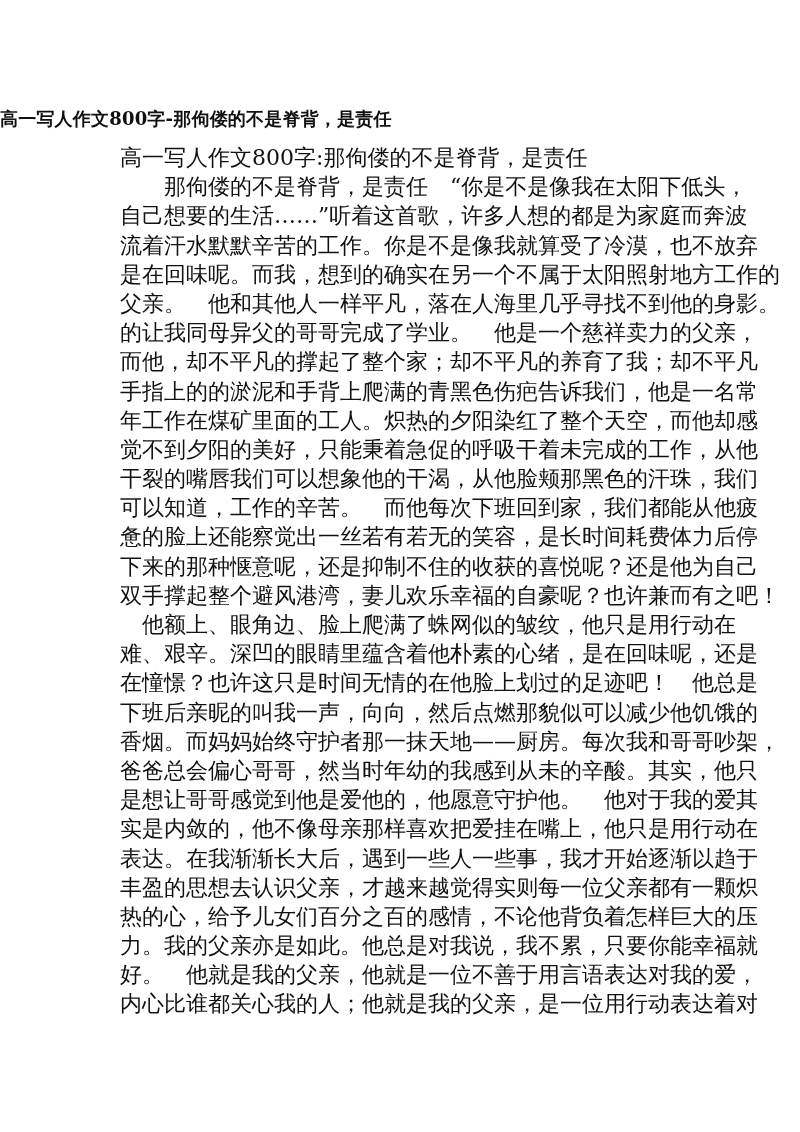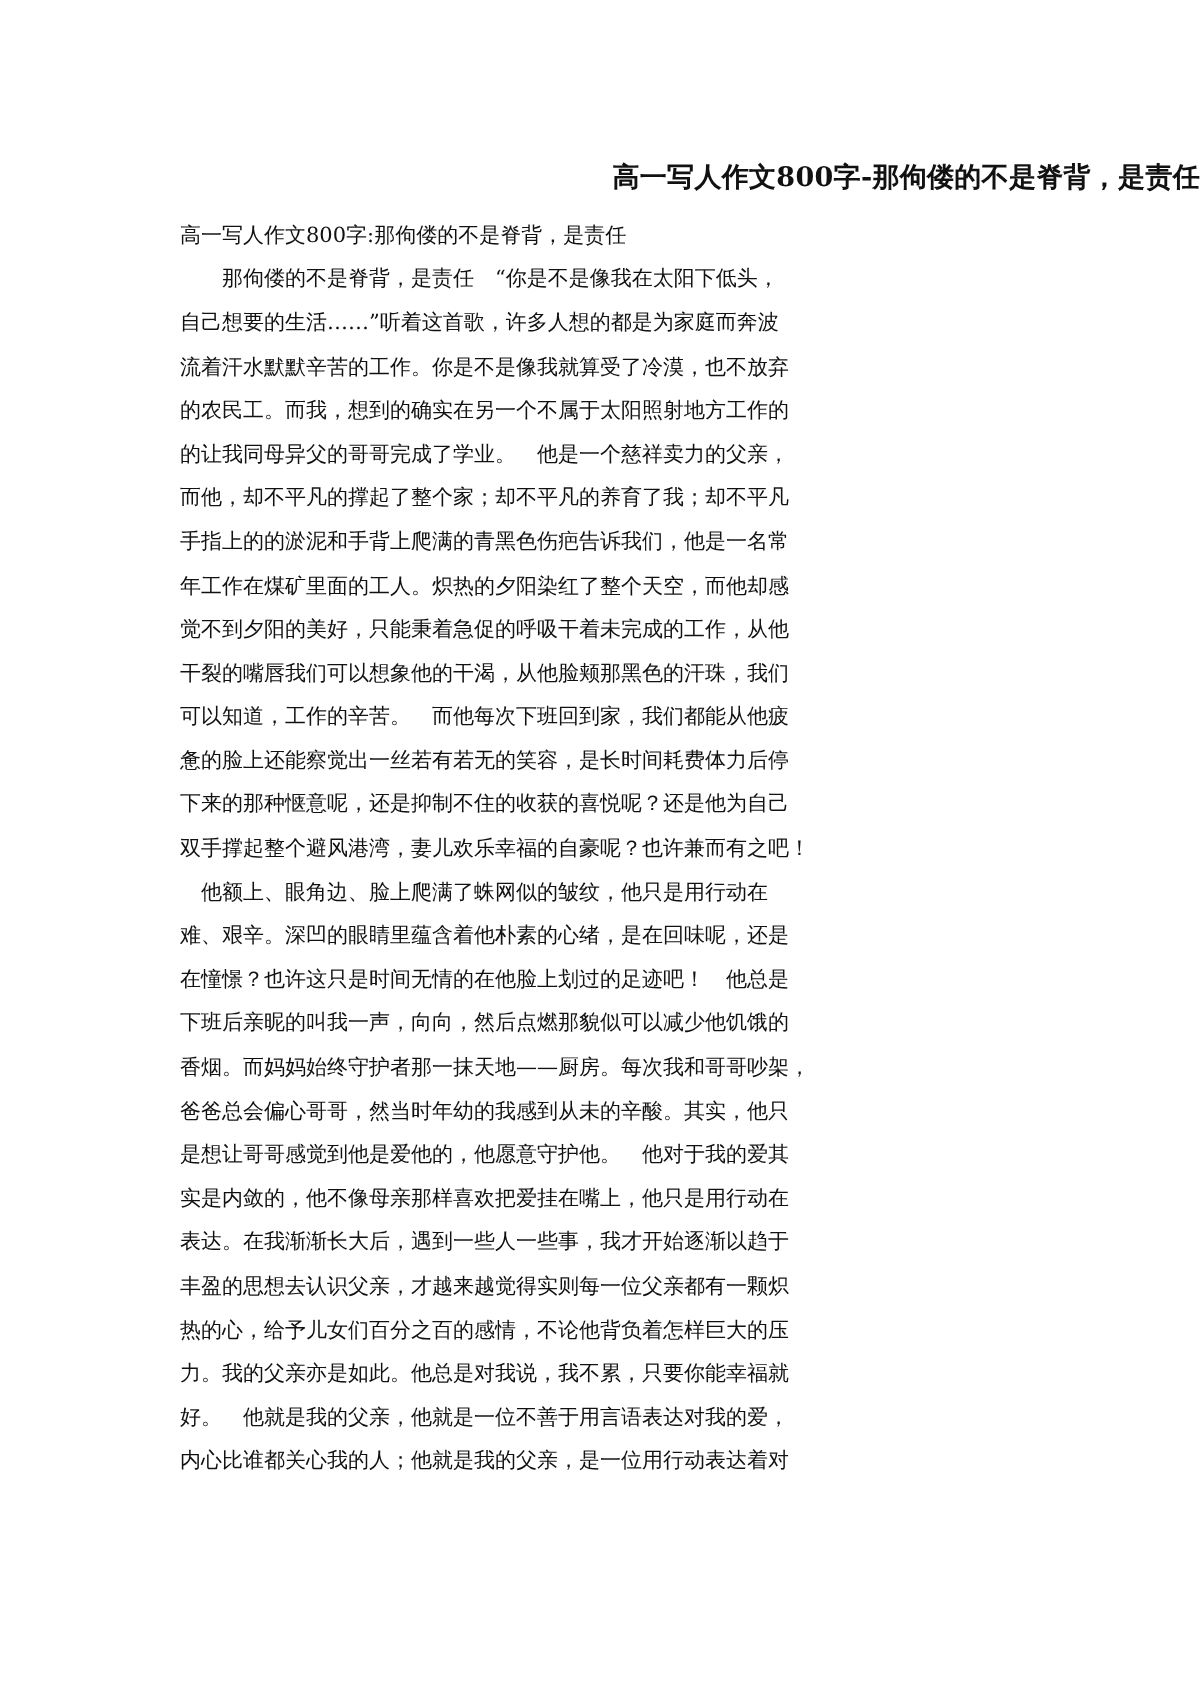--- a/index.html
+++ b/index.html
@@ -21,50 +21,51 @@
       top: 0;
       width: 800px;
       height: 1132px;
       background: #ffffff;
     }
     .title {
       position: absolute;
       top: 106px;
       left: 0;
       width: 800px;
-      text-align: right;
+      text-align: left;
       font-size: 18px;
       font-weight: bold;
       line-height: 26px;
       letter-spacing: 0.2px;
     }
     .body {
       position: absolute;
       left: 120px;
       top: 143px;
       width: 572px;
-      font-size: 14px;
+      font-size: 22px;
       line-height: 29.2px;
     }
     .line {
       white-space: nowrap;
       height: 29.2px;
     }
   </style>
 </head>
 <body>
 
 <div class="page">
   <div class="title">高一写人作文800字-那佝偻的不是脊背，是责任</div>
   <div class="body">
     <div class="line">高一写人作文800字:那佝偻的不是脊背，是责任</div>
     <div class="line">　　那佝偻的不是脊背，是责任　“你是不是像我在太阳下低头，</div>
     <div class="line">自己想要的生活……”听着这首歌，许多人想的都是为家庭而奔波</div>
     <div class="line">流着汗水默默辛苦的工作。你是不是像我就算受了冷漠，也不放弃</div>
-    <div class="line">的农民工。而我，想到的确实在另一个不属于太阳照射地方工作的</div>
+    <div class="line">是在回味呢。而我，想到的确实在另一个不属于太阳照射地方工作的</div>
+    <div class="line">父亲。　他和其他人一样平凡，落在人海里几乎寻找不到他的身影。</div>
     <div class="line">的让我同母异父的哥哥完成了学业。　他是一个慈祥卖力的父亲，</div>
     <div class="line">而他，却不平凡的撑起了整个家；却不平凡的养育了我；却不平凡</div>
     <div class="line">手指上的的淤泥和手背上爬满的青黑色伤疤告诉我们，他是一名常</div>
     <div class="line">年工作在煤矿里面的工人。炽热的夕阳染红了整个天空，而他却感</div>
     <div class="line">觉不到夕阳的美好，只能秉着急促的呼吸干着未完成的工作，从他</div>
     <div class="line">干裂的嘴唇我们可以想象他的干渴，从他脸颊那黑色的汗珠，我们</div>
     <div class="line">可以知道，工作的辛苦。　而他每次下班回到家，我们都能从他疲</div>
     <div class="line">惫的脸上还能察觉出一丝若有若无的笑容，是长时间耗费体力后停</div>
     <div class="line">下来的那种惬意呢，还是抑制不住的收获的喜悦呢？还是他为自己</div>
     <div class="line">双手撑起整个避风港湾，妻儿欢乐幸福的自豪呢？也许兼而有之吧！</div>

